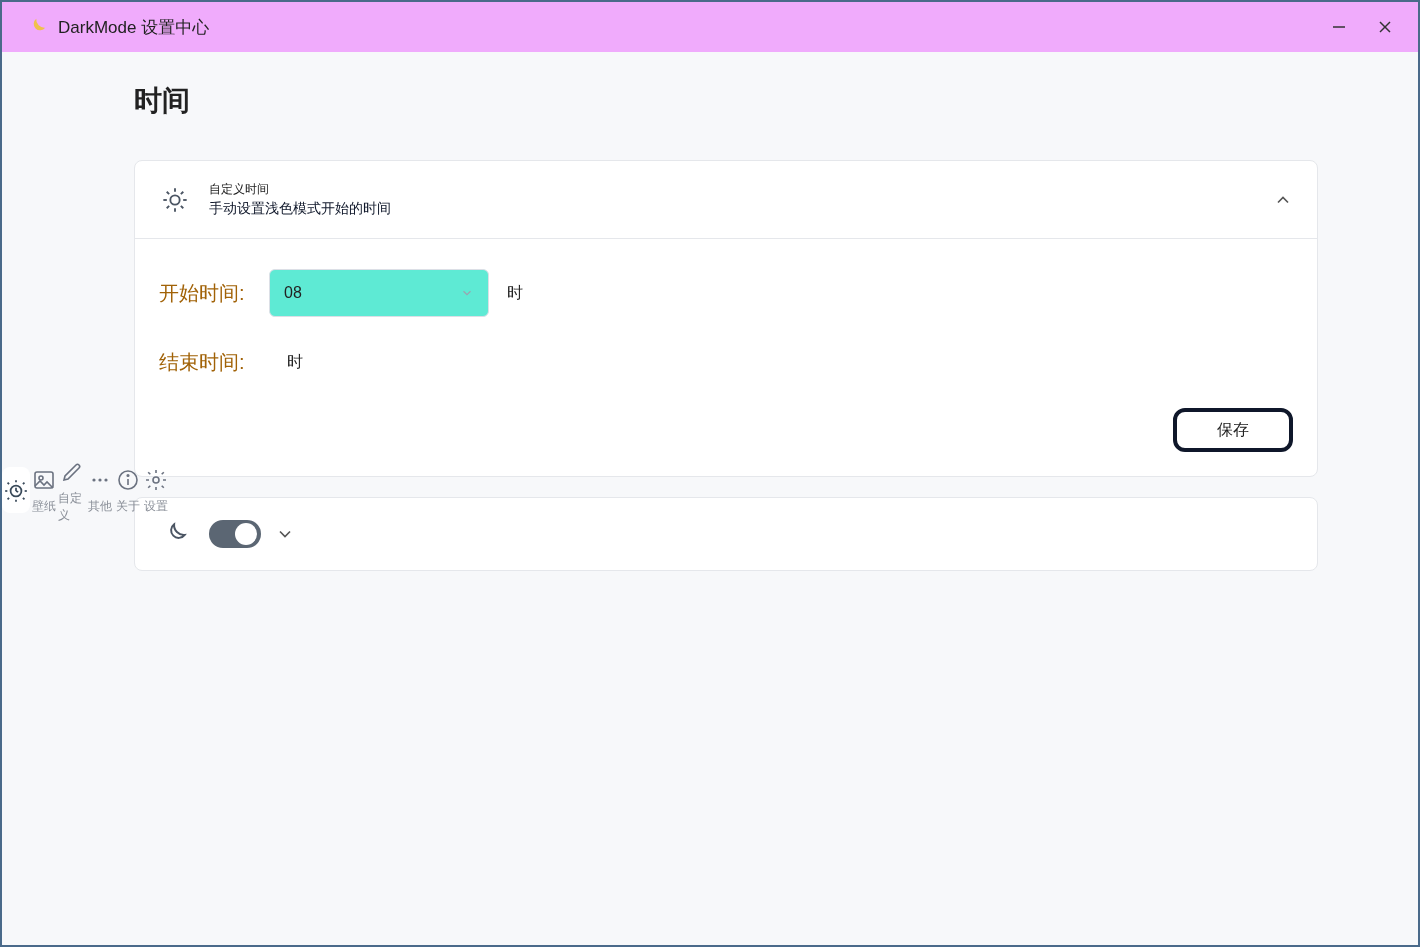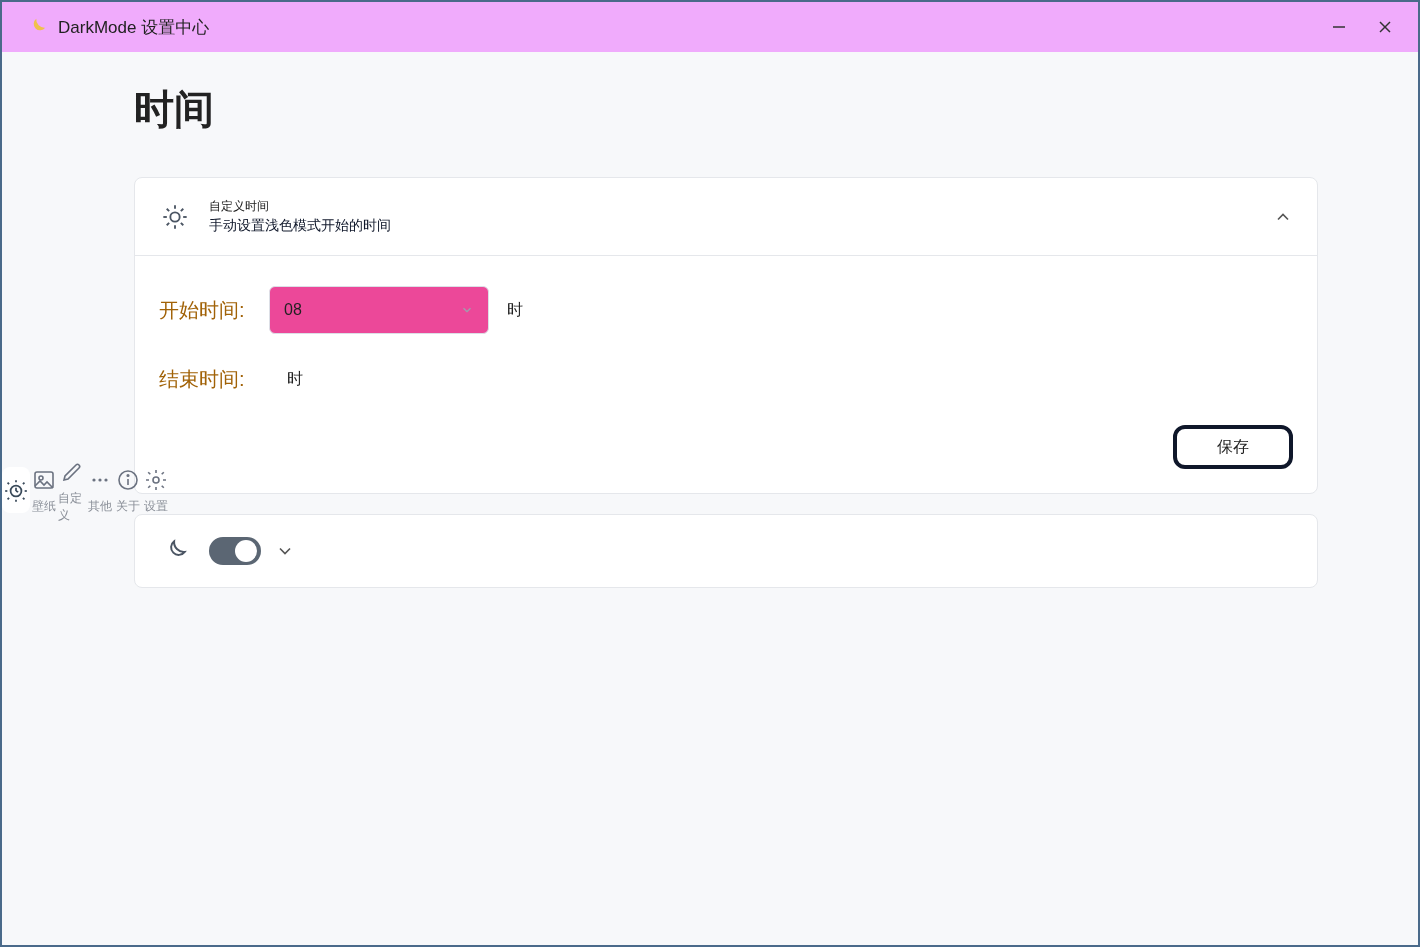--- a/index.html
+++ b/index.html
@@ -80,21 +80,21 @@
     margin-top: 4px;
   }
   .sidebar-spacer { flex: 1; }
 
   .main {
     flex: 1;
     padding: 30px 100px 30px 36px;
     overflow: auto;
   }
   .page-title {
-    font-size: 40px;
+    font-size: 28px;
     font-weight: 600;
     color: #222;
     margin-bottom: 40px;
   }
   .card {
     background: #fff;
     border: 1px solid #e5e7eb;
     border-radius: 8px;
     margin-bottom: 20px;
   }
@@ -157,21 +157,21 @@
   .select {
     width: 220px;
     height: 48px;
     border: 1px solid #dcdfe6;
     border-radius: 6px;
     display: flex;
     align-items: center;
     padding: 4px 14px;
     font-size: 16px;
     color: #222;
-    background: #ec4899;
+    background: #5eead4;
     cursor: pointer;
   }
   .select .sel-val { flex: 1; }
   .select .sel-chev { width: 14px; height: 14px; color: #9ca3af; }
   .time-row .unit {
     margin-left: 18px;
     font-size: 16px;
     color: #222;
   }
   .card-actions {

